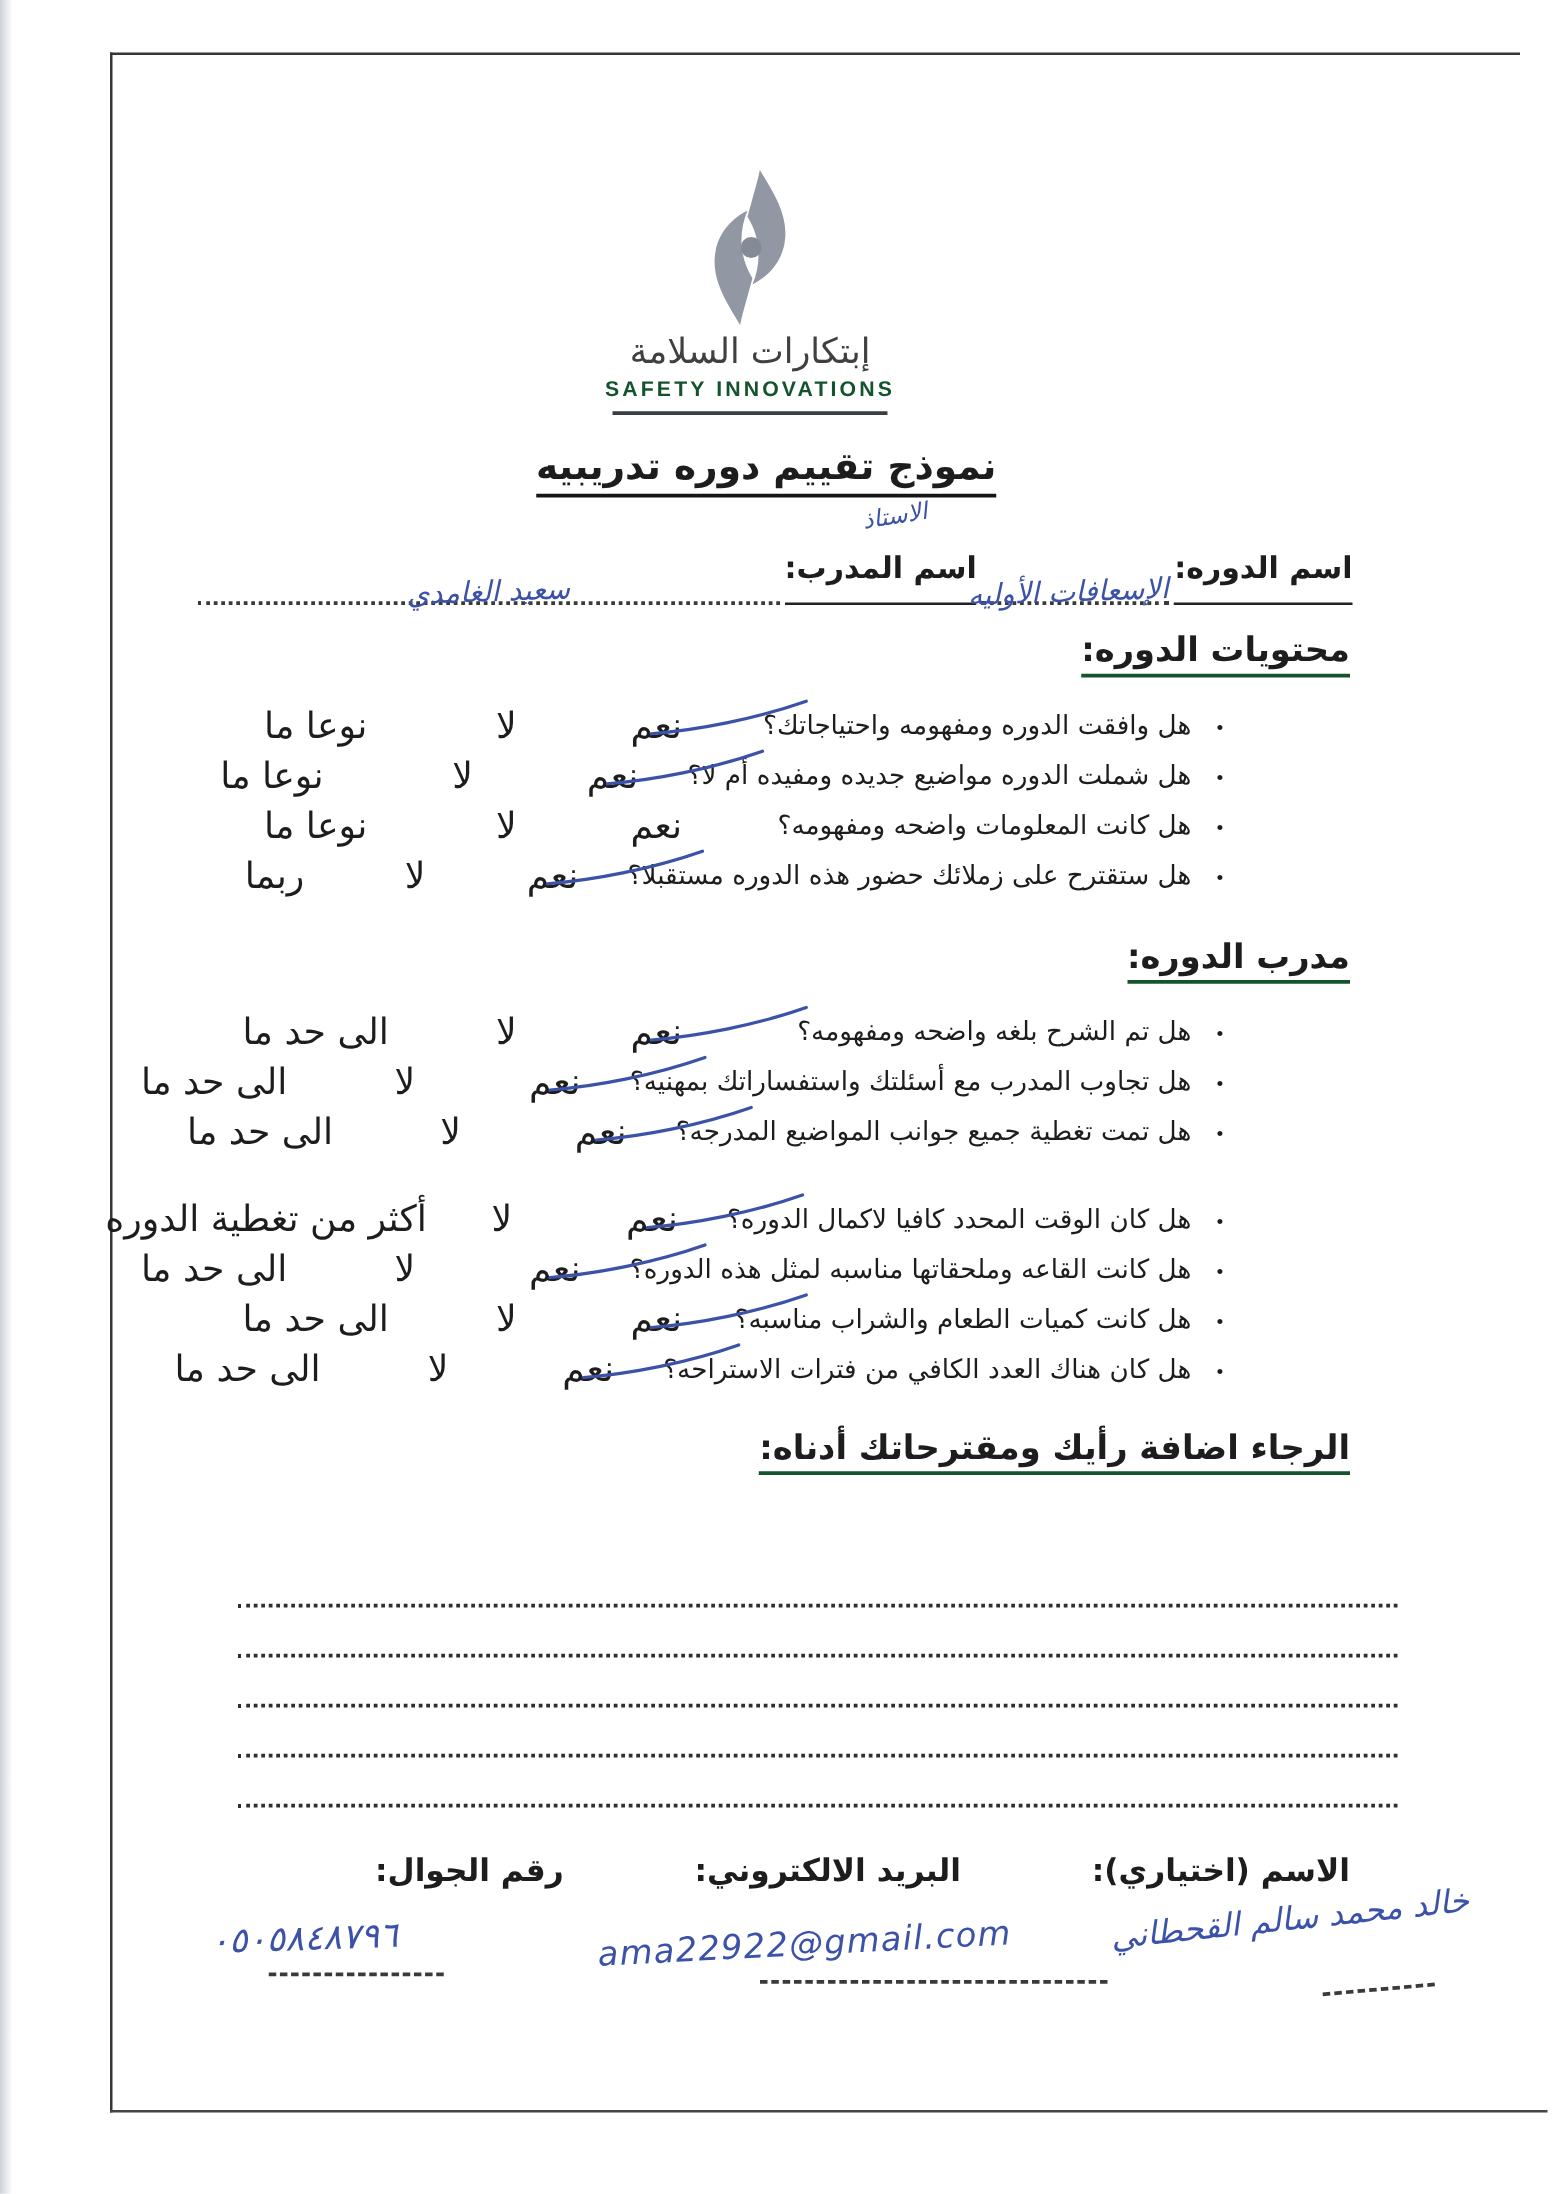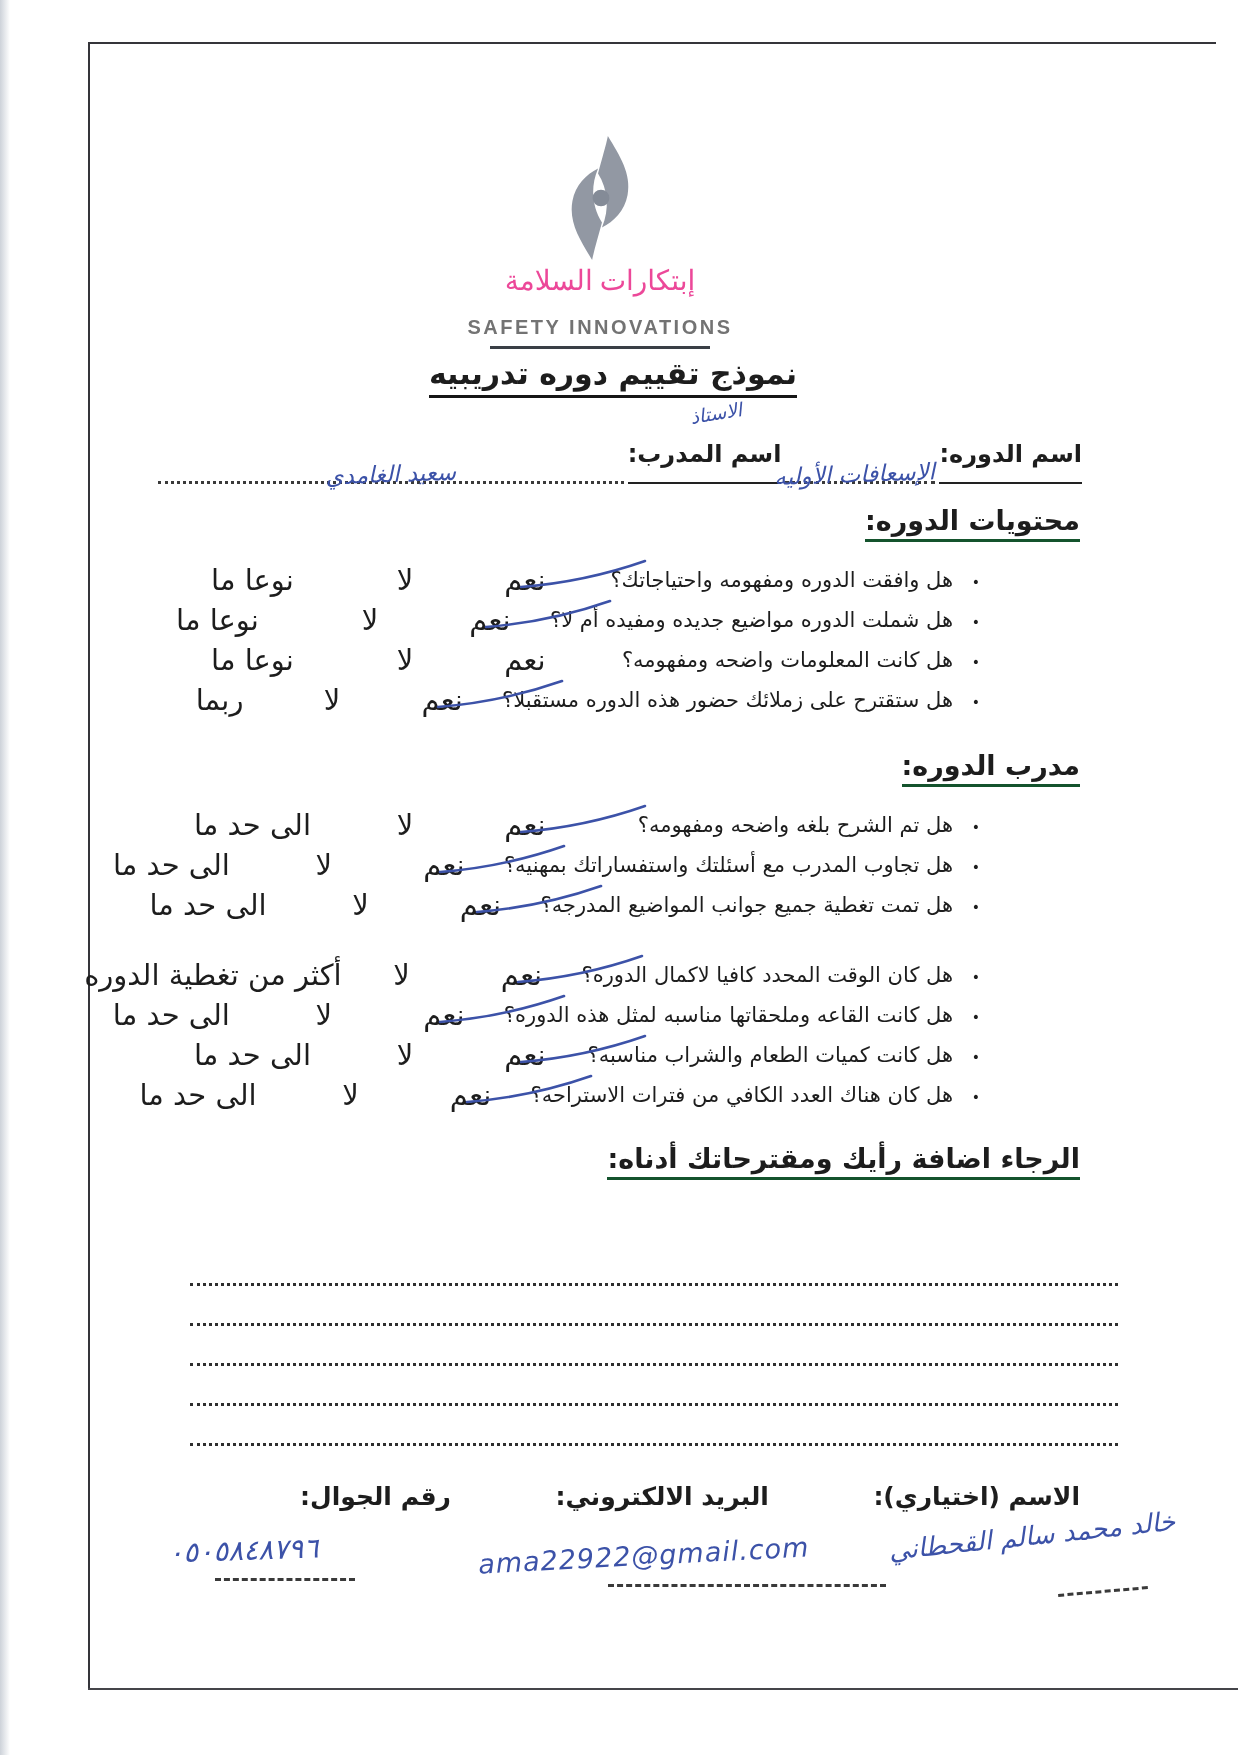--- a/index.html
+++ b/index.html
@@ -11,23 +11,23 @@
   .scan-edge{position:absolute;left:0;top:0;width:10px;height:100%;
     background:linear-gradient(90deg,#cdd2d9 0%,#ffffff 100%);}
   
   .frame-left{position:absolute;left:88px;top:42px;width:2px;height:1648px;background:#35353a;}
   .frame-top{position:absolute;left:88px;top:42px;width:1128px;height:2px;background:#35353a;}
   .frame-bottom{position:absolute;left:88px;top:1688px;width:1150px;height:2px;background:#45454a;}
 
   
   .logo{position:absolute;left:420px;top:134px;width:360px;text-align:center;}
   .flame{display:block;margin:0 auto;}
-  .logo-ar{font-size:28px;color:#ec4899;margin-top:2px;direction:rtl;font-family:Liberation Serif, serif;}
-  .logo-en{font-size:20px;font-weight:bold;letter-spacing:2.5px;color:#737373;
-    font-family:"Liberation Sans",sans-serif;margin-top:19px;}
+  .logo-ar{font-size:28px;color:#404040;margin-top:2px;direction:rtl;}
+  .logo-en{font-size:17px;font-weight:bold;letter-spacing:2.5px;color:#14532d;
+    font-family:"Liberation Sans",sans-serif;margin-top:5px;}
   .logo-rule{width:220px;height:3px;background:#3a3f46;margin:7px auto 0;}
 
   
   .title-wrap{position:absolute;left:0;top:356px;width:1226px;text-align:center;}
   .doc-title{display:inline-block;font-weight:bold;font-size:30px;
     border-bottom:3px solid #161616;padding-bottom:4px;direction:rtl;}
 
   
   .hw{color:#3c52a8;font-style:italic;}
   .hw-teacher{position:absolute;left:690px;top:402px;font-size:19px;transform:rotate(-9deg);direction:rtl;}

